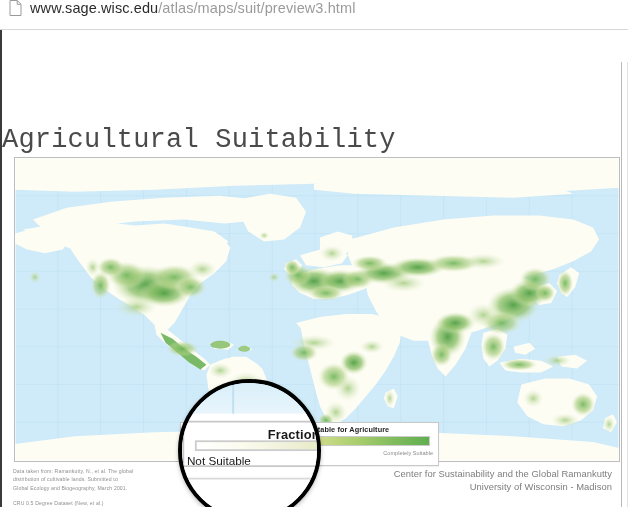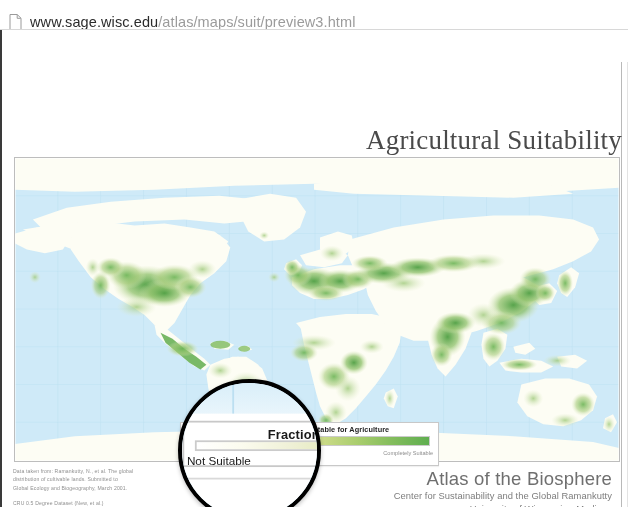--- a/index.html
+++ b/index.html
@@ -8,21 +8,21 @@
     background:#ffffff;
     font-family:"Liberation Sans", sans-serif;
     -webkit-font-smoothing:antialiased;
   }
   #root{position:relative;width:628px;height:507px;background:#fff;}
 
   
   #urlbar{
     position:absolute;left:0;top:0;width:628px;height:30px;
     background:#ffffff;
-    display:flex;align-items:flex-end;
+    display:flex;align-items:flex-start;
     box-sizing:border-box;padding-left:9px;
   }
   #urlbar .page-icon{
     width:13px;height:16px;position:relative;flex:0 0 auto;margin-right:8px;
   }
   #urlbar .page-icon svg{display:block;}
   .url-text{
     font-size:14.5px;line-height:16px;letter-spacing:.1px;white-space:nowrap;
   }
   .url-host{color:#2b2b2b;}
@@ -39,23 +39,23 @@
   }
   #page-right-rule{
     position:absolute;right:6px;top:32px;width:1px;height:445px;background:#b9b9b9;
   }
   #page-right-rule2{
     position:absolute;right:0px;top:32px;width:1px;height:445px;background:#e3e3e3;
   }
 
   
   #title{
-    position:absolute;left:0;top:95px;width:620px;text-align:right;
+    position:absolute;left:0;top:95px;width:620px;text-align:left;
     font-size:27px;color:#4a4a4a;letter-spacing:.2px;
-    font-family:Liberation Serif, serif;
+    font-family:Liberation Mono, monospace;
   }
 
   
   #mapbox{
     position:absolute;left:12px;top:127px;width:606px;height:305px;
     background:#cfeaf8;
     border:1px solid #bdbdbd;
     box-sizing:border-box;
     overflow:hidden;
   }
@@ -368,21 +368,20 @@
 
     <div id="credit">
       <div>Data taken from: Ramankutty, N., et al. The global</div>
       <div>distribution of cultivable lands.  Submitted to</div>
       <div>Global Ecology and Biogeography, March 2001.</div>
       <div class="blank"></div>
       <div>CRU 0.5 Degree Dataset (New, et al.)</div>
     </div>
 
     <div id="atlas">
-      <div class="atlas-title">Atlas of the Biosphere</div>
       <div class="atlas-sub">Center for Sustainability and the Global Ramankutty</div>
       <div class="atlas-sub">University of Wisconsin - Madison</div>
     </div>
 
     <div id="legend">
       <div class="lg-title">Fraction of Grid Cell Suitable for Agriculture</div>
       <div class="lg-bar"></div>
       <div class="lg-left">Not Suitable</div>
       <div class="lg-right">Completely Suitable</div>
     </div>

